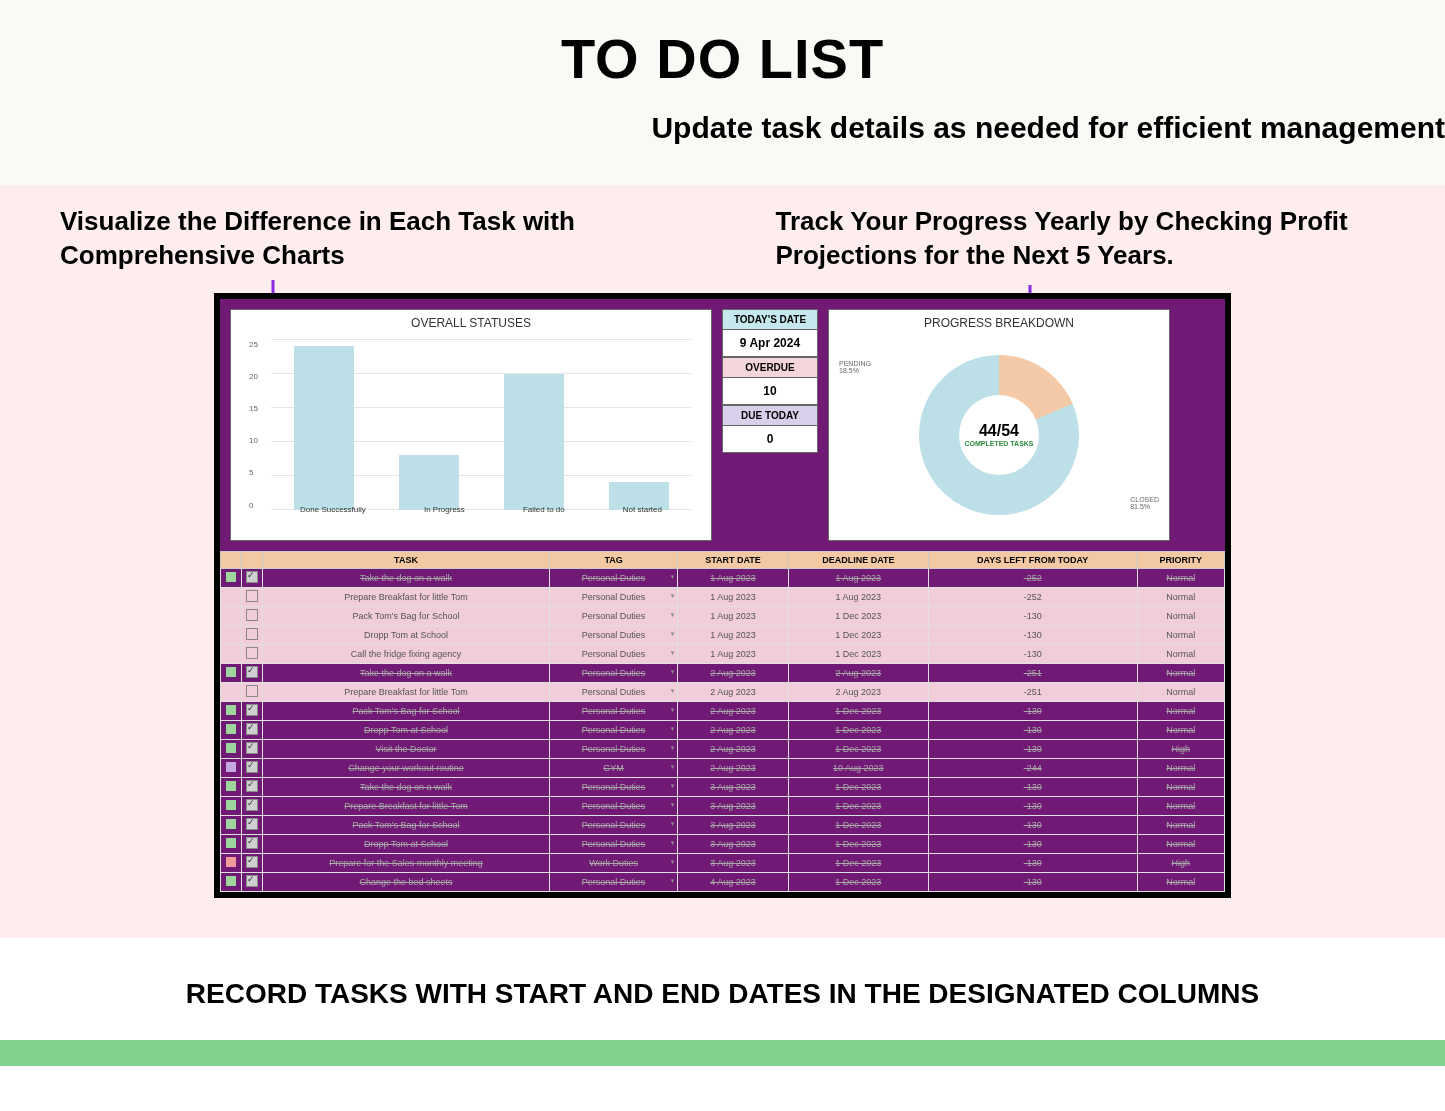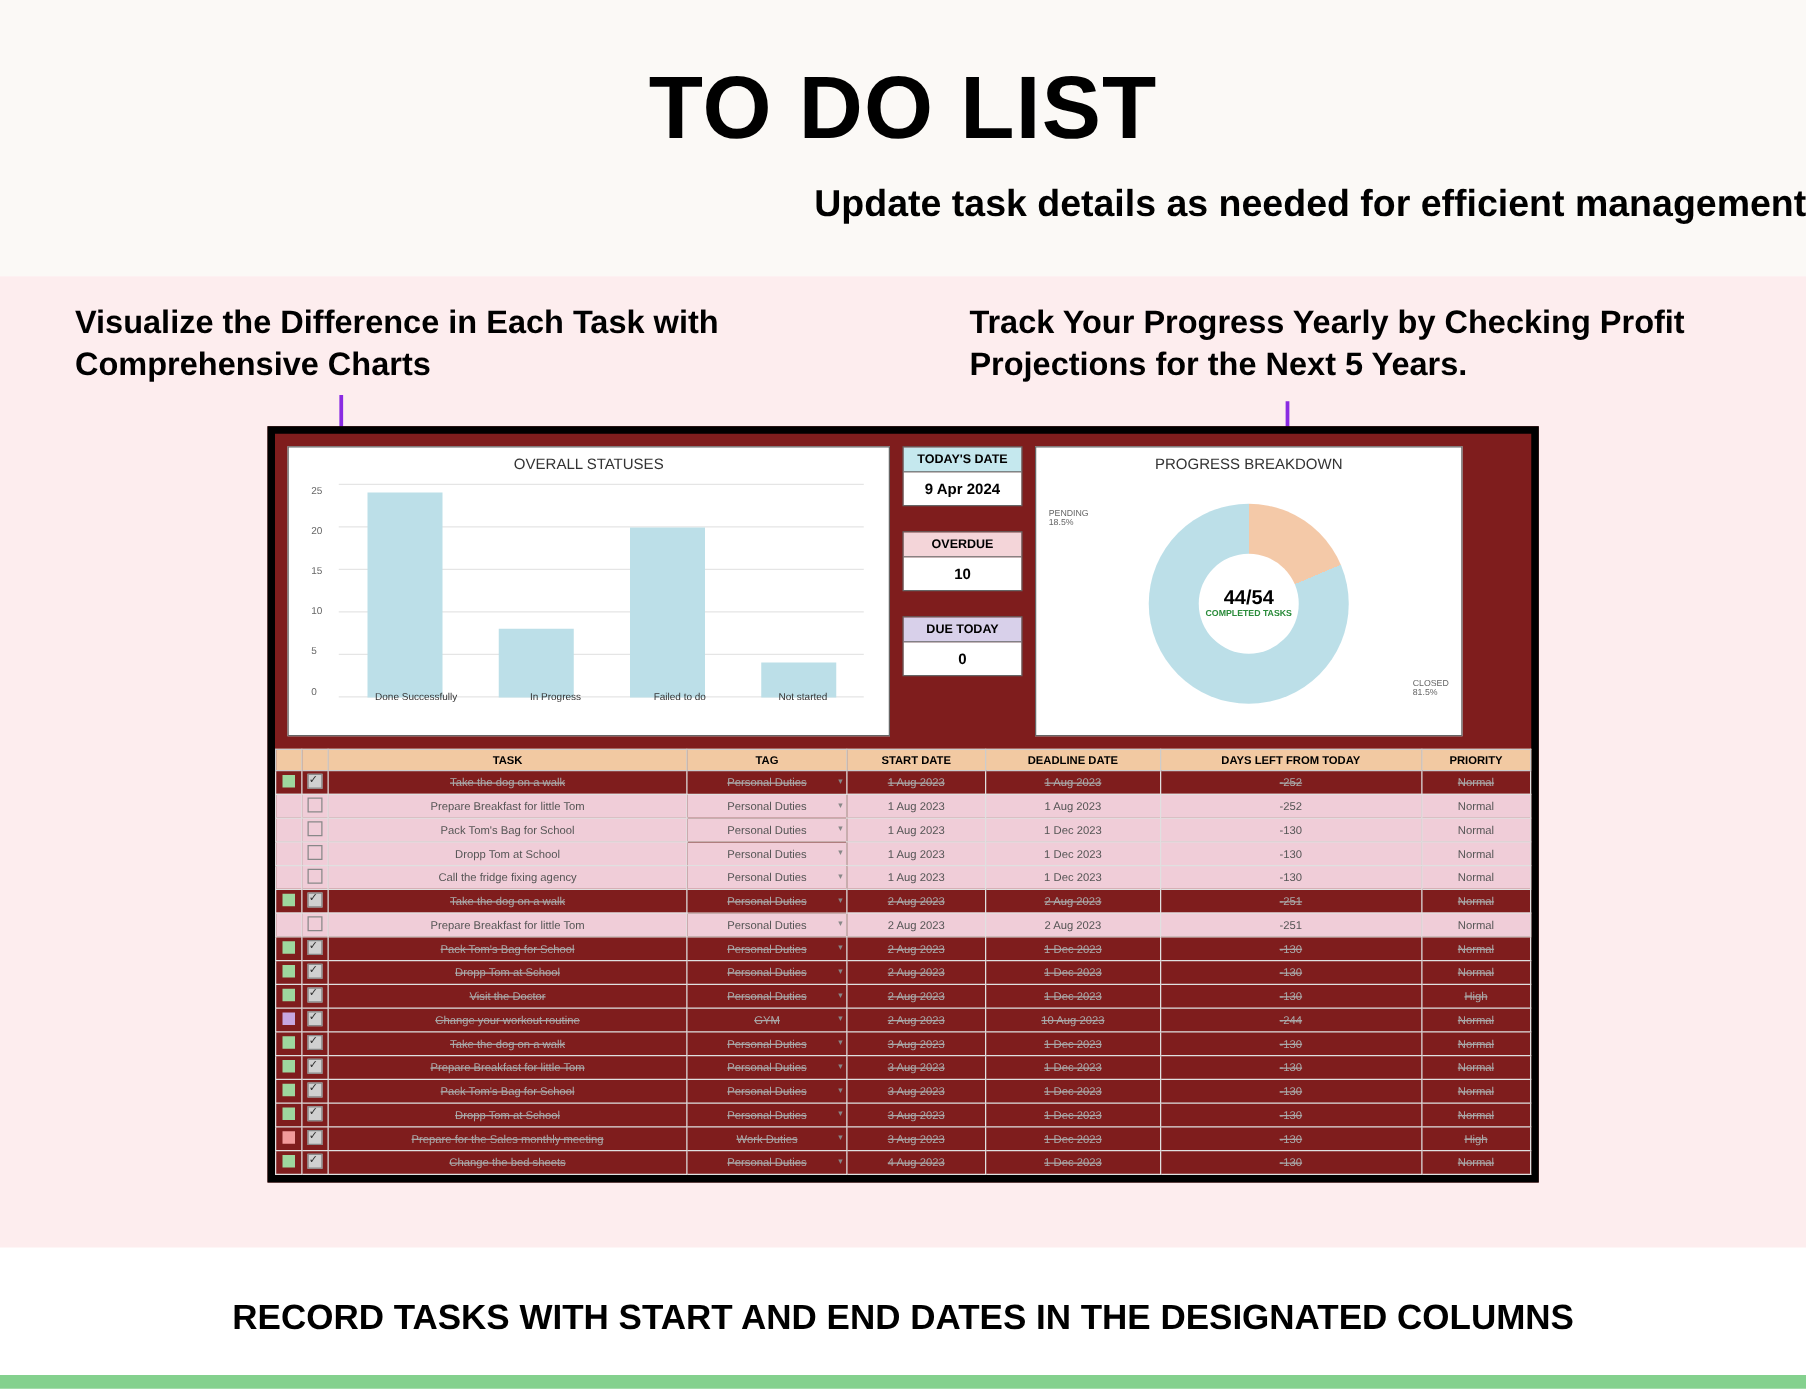--- a/index.html
+++ b/index.html
@@ -1,28 +1,28 @@
 <!DOCTYPE html>
 <html><head>
 <meta charset="utf-8">
 <style>
 html,body{margin:0;padding:0;font-family:Arial,Helvetica,sans-serif;background:#fff}
 body{width:1445px;height:1111px;position:relative;overflow:hidden}
 .top{background:#fbf9f6;padding:20px 0 30px 0}
-h1{font-size:71px;font-weight:900;text-align:center;margin:26px 0 20px 0;letter-spacing:1px}
+h1{font-size:56px;font-weight:900;text-align:center;margin:6px 0 20px 0;letter-spacing:1px}
 .sub{font-size:30px;font-weight:700;text-align:right;margin:0 0 10px 0}
 .pink-area{background:#fdedee;padding:20px 50px 40px 50px;position:relative}
 .callouts{display:flex;justify-content:space-between;padding:0 10px 20px 10px}
 .callout{font-size:26px;font-weight:700;width:46%;line-height:1.3}
 .callout.right{width:46%}
-.frame{background:#7f1d1d;border:6px solid #000;margin:12px auto;width:1005px;position:relative}
+.frame{background:#701a75;border:6px solid #000;margin:0 auto;width:1005px;position:relative}
 .dash{display:flex;gap:10px;padding:10px}
 .panel{border:1px solid #666;background:#fff;position:relative}
 .bar-panel{width:480px;height:230px}
-.mid-col{width:96px;display:flex;flex-direction:column;gap:20px}
+.mid-col{width:96px;display:flex;flex-direction:column;gap:0}
 .stat-box{border:1px solid #666}
 .stat-hd{font-size:10px;font-weight:700;text-align:center;padding:4px;border-bottom:1px solid #666}
 .stat-val{font-size:12px;font-weight:700;text-align:center;padding:6px;background:#fff}
 .hd-blue{background:#c5e8ee}
 .hd-pink{background:#f4d5d9}
 .hd-purple{background:#d8d0ea}
 .donut-panel{width:340px;height:230px}
 .panel-title{font-size:12px;text-align:center;padding:6px 0;color:#333}
 .bars{position:absolute;left:40px;bottom:30px;width:420px;height:170px;display:flex;align-items:flex-end;justify-content:space-around}
 .bar{width:60px;background:#bcdfe8}

